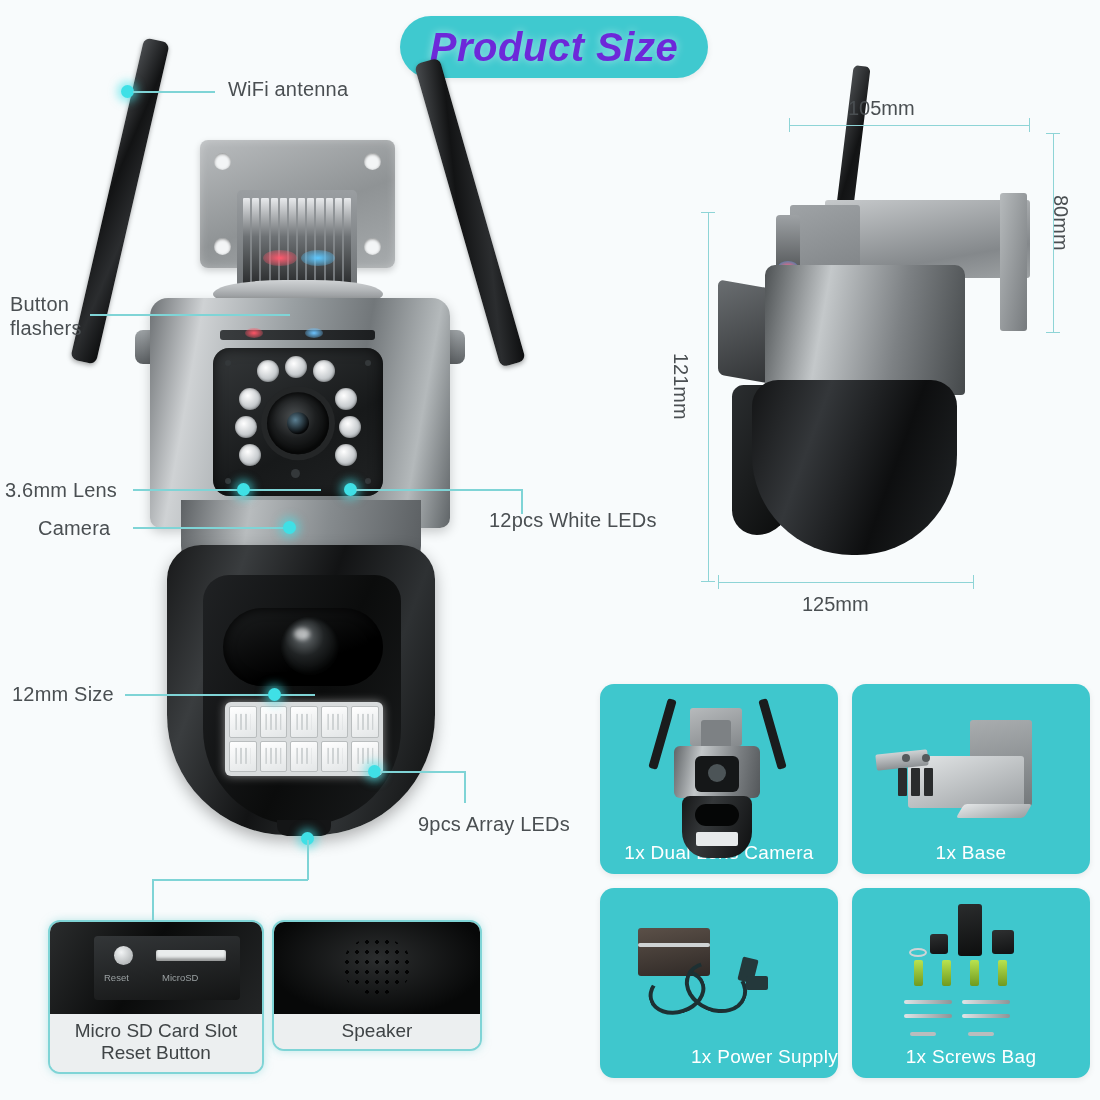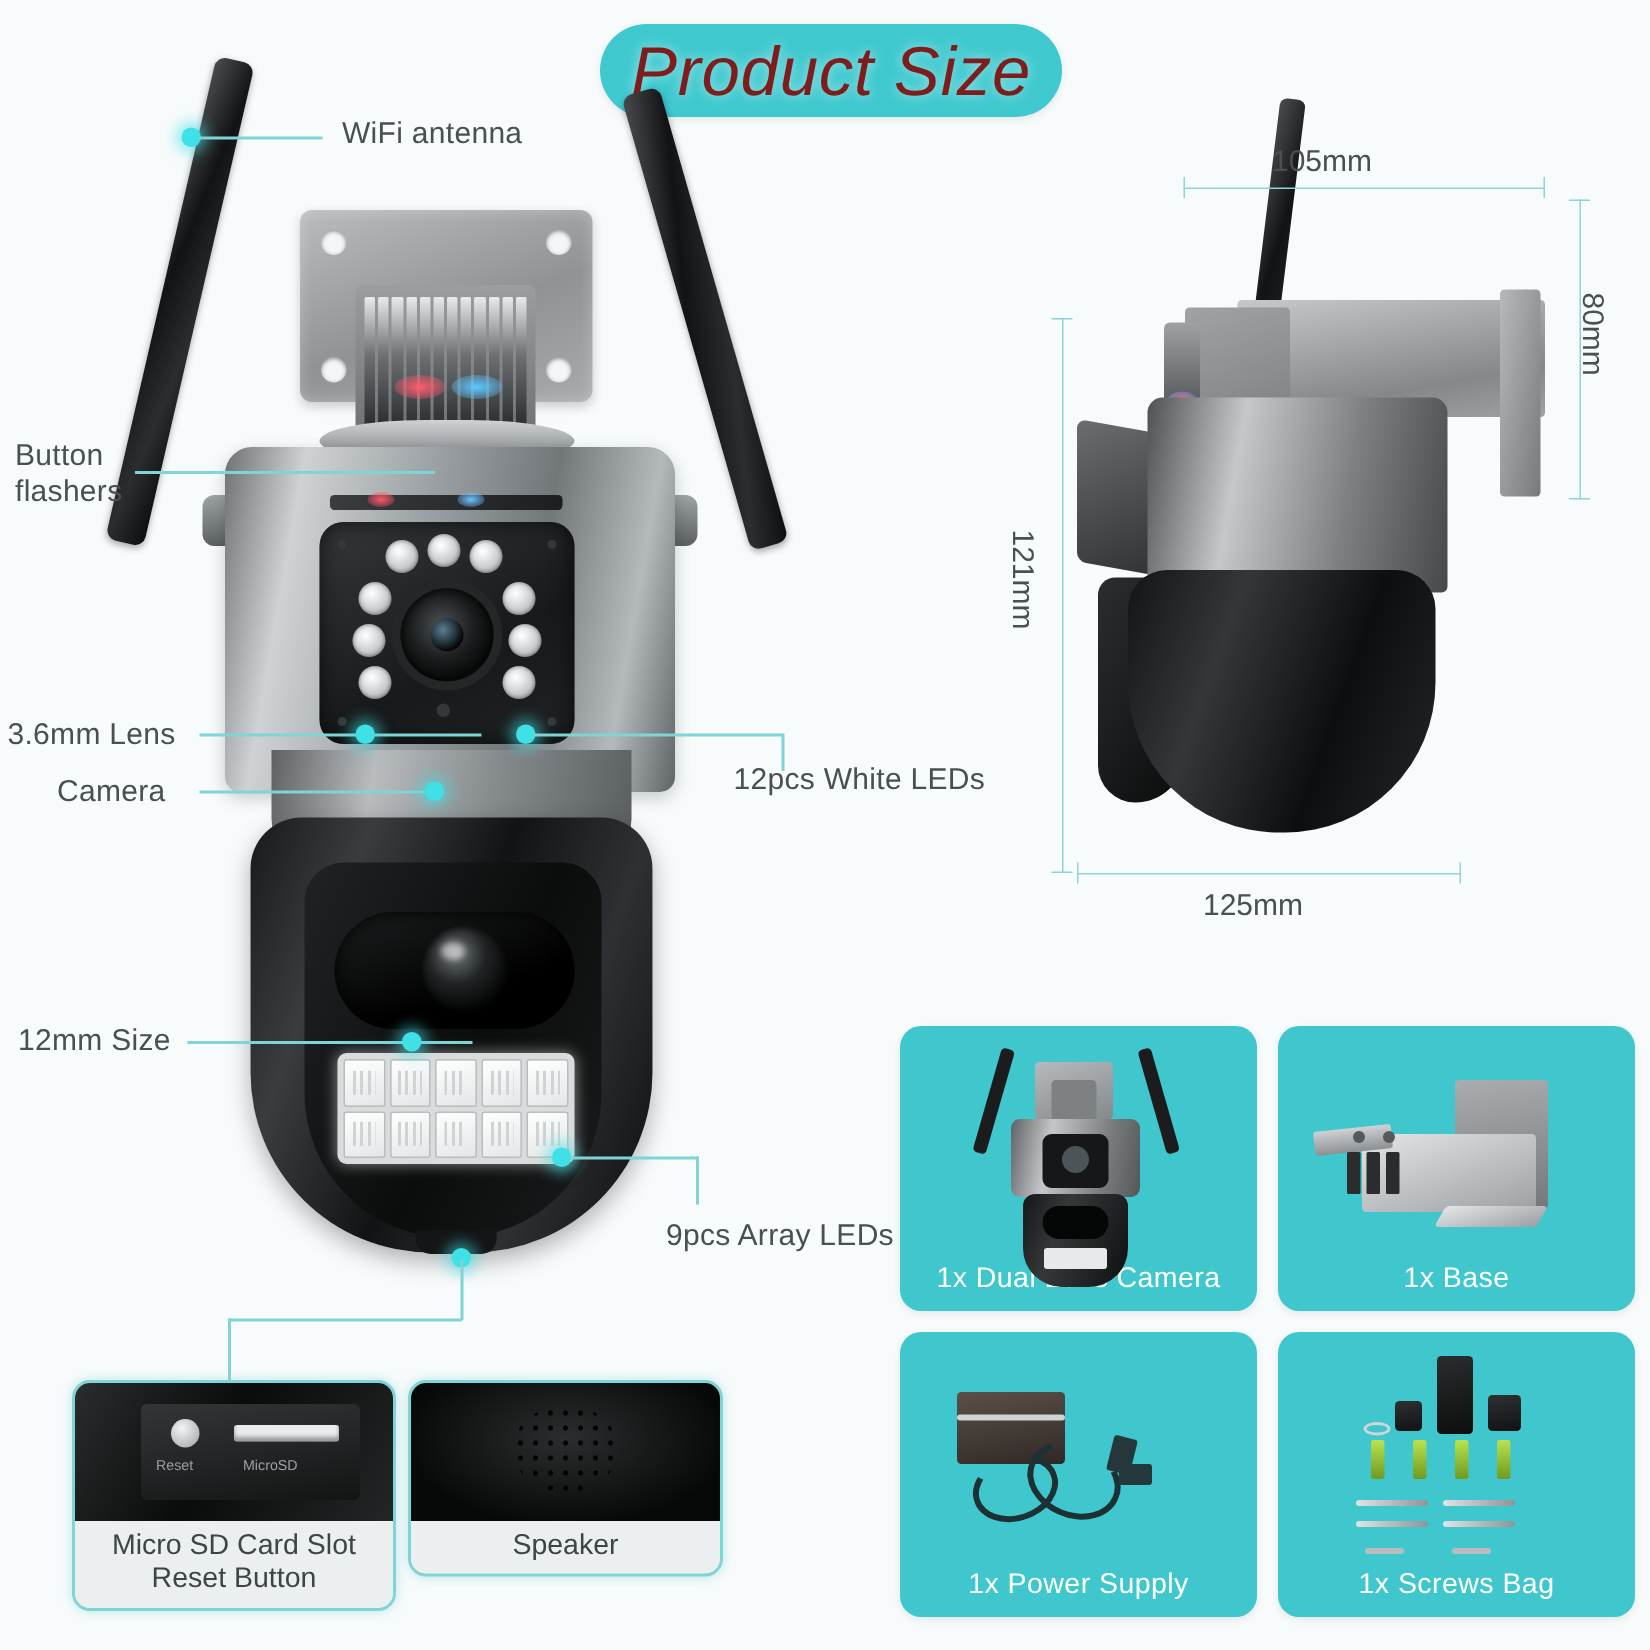--- a/index.html
+++ b/index.html
@@ -14,21 +14,21 @@
   .stage{ position:absolute; inset:0; }
 
   
   .title-pill{
     position:absolute; left:400px; top:16px; width:308px; height:62px;
     background:#3fc9cf; border-radius:32px;
     display:flex; align-items:center; justify-content:center;
     box-shadow:0 2px 6px rgba(0,0,0,.08);
   }
   .title-pill span{
-    font-size:46px; font-style:italic; font-weight:400; color:#7f1d1d;
+    font-size:40px; font-style:italic; font-weight:700; color:#6d28d9;
     letter-spacing:.5px; text-shadow:0 0 8px rgba(255,255,255,.55);
   }
 
   
   .callout{
     position:absolute; font-size:20px; color:#4a4f52; line-height:1.22;
     white-space:pre-line; letter-spacing:.2px;
   }
   .lead-h{ position:absolute; height:1.6px; background:#7fd4d6; }
   .lead-v{ position:absolute; width:1.6px; background:#7fd4d6; }
@@ -273,21 +273,21 @@
   .acc{
     position:absolute; background:#3fc7cd; border-radius:14px;
     display:flex; flex-direction:column; align-items:center; justify-content:flex-end;
     box-shadow:0 2px 6px rgba(0,0,0,.08);
   }
   .acc-cap{ font-size:19px; color:#ffffff; padding-bottom:10px; letter-spacing:.3px; }
   .acc-art{ flex:1; width:100%; position:relative; }
 
   #acc-cam{ left:600px; top:684px; width:238px; height:190px; }
   #acc-base{ left:852px; top:684px; width:238px; height:190px; }
-  #acc-power{ left:600px; top:888px; width:238px; height:190px; }
+  #acc-power{ left:600px; top:888px; width:238px; height:190px;align-items:flex-end; }
   #acc-screws{ left:852px; top:888px; width:238px; height:190px; }
 
   
   .mini-cam-ant{ position:absolute; width:9px; border-radius:3px; background:#1a1c1d; }
   .mini-plate{ position:absolute; background:linear-gradient(160deg,#b7babc,#85898c); border-radius:3px; }
   .mini-head{ position:absolute; background:linear-gradient(100deg,#5f6366,#c3c7c9 30%,#7b7f82 70%,#53575a); border-radius:6px; }
   .mini-lens{ position:absolute; background:#151718; border-radius:4px; }
   .mini-ball{ position:absolute; background:linear-gradient(110deg,#151617,#35383a 35%,#0e0f10); border-radius:8px 8px 26px 26px; }
   .mini-led{ position:absolute; background:#e7eaeb; border-radius:2px; }
 
@@ -419,21 +419,21 @@
   <div class="lead-v" style="left:521px; top:489px; height:25px;"></div>
   <div class="callout" style="left:489px; top:508px;">12pcs White LEDs</div>
 
   <div class="lead-h" style="left:125px; top:694px; width:190px;"></div>
   <div class="dot" style="left:268px; top:688px;"></div>
   <div class="callout" style="left:12px; top:682px;">12mm Size</div>
 
   <div class="dot" style="left:368px; top:765px;"></div>
   <div class="lead-h" style="left:380px; top:771px; width:85px;"></div>
   <div class="lead-v" style="left:464px; top:771px; height:32px;"></div>
-  <div class="callout" style="left:418px; top:812px;margin-left:26px;">9pcs Array LEDs</div>
+  <div class="callout" style="left:418px; top:812px;">9pcs Array LEDs</div>
 
   <div class="dot" style="left:301px; top:832px;"></div>
   <div class="lead-v" style="left:307px; top:840px; height:40px;"></div>
   <div class="lead-h" style="left:152px; top:879px; width:156px;"></div>
   <div class="lead-v" style="left:152px; top:879px; height:42px;"></div>
 
   <div class="detail-panel" id="panel-speaker">
     <div class="detail-img">
       <div class="spk-grid"></div>
     </div>

